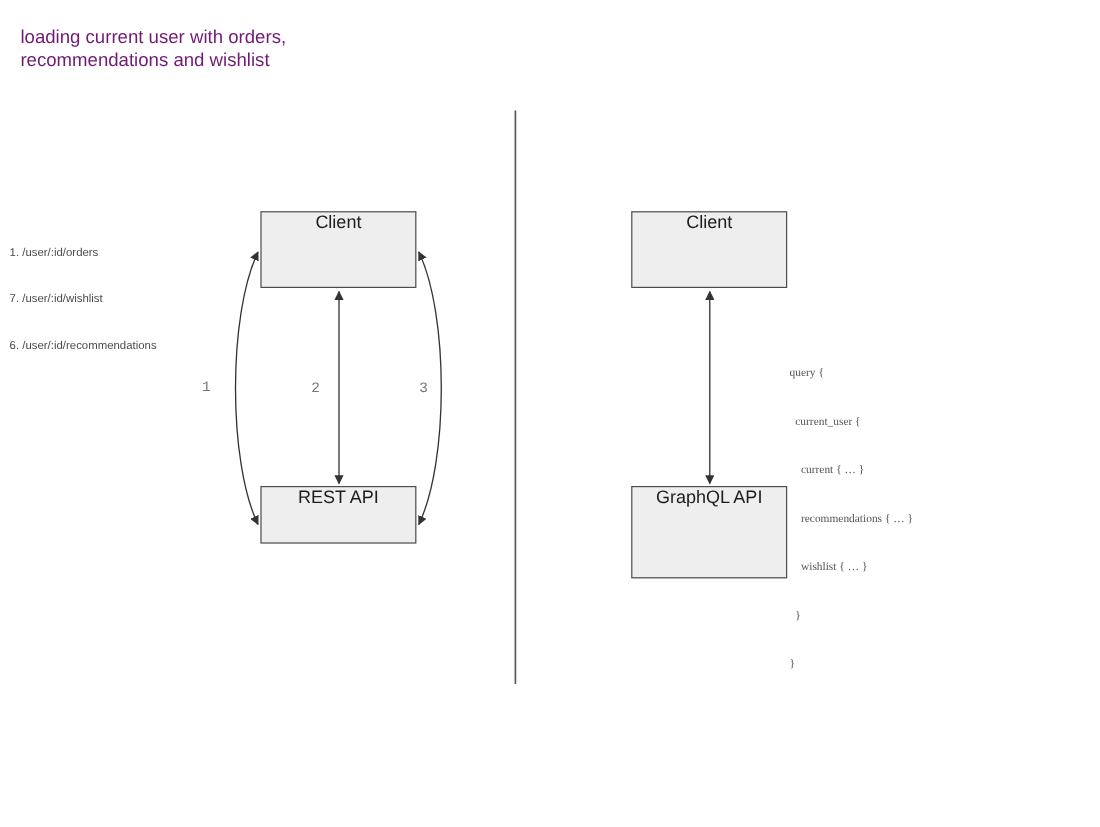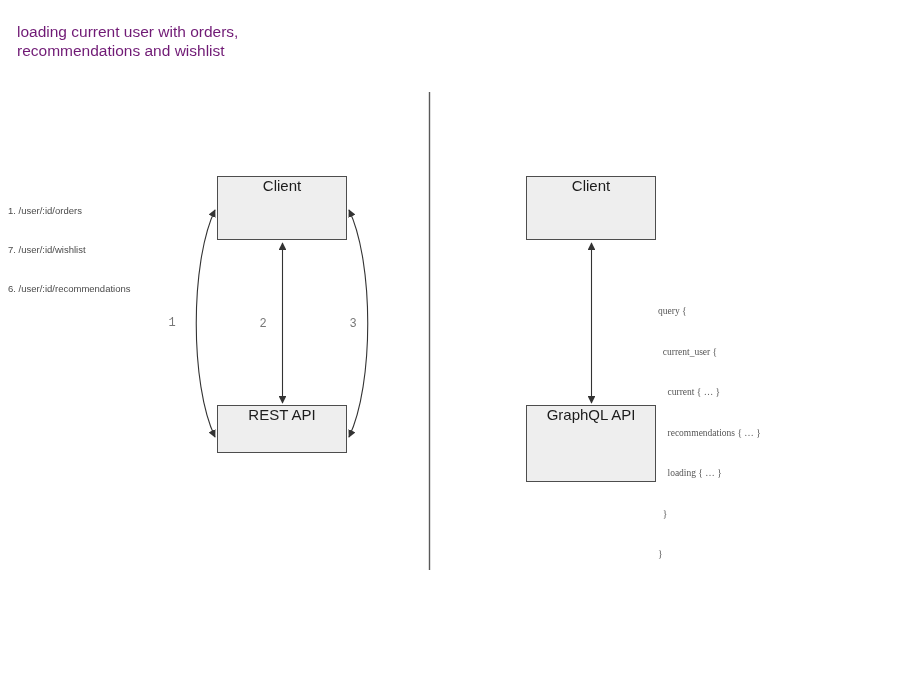--- a/index.html
+++ b/index.html
@@ -130,18 +130,18 @@
 
   <div class="node-box api-right">
     <span>GraphQL API</span>
   </div>
 
   <div class="query-block">
     <div>query {</div>
     <div>  current_user {</div>
     <div>    current { … }</div>
     <div>    recommendations { … }</div>
-    <div>    loading { … }</div>
+    <div>    wishlist { … }</div>
     <div>  }</div>
     <div>}</div>
   </div>
 
 </div>
 
 </body></html>

